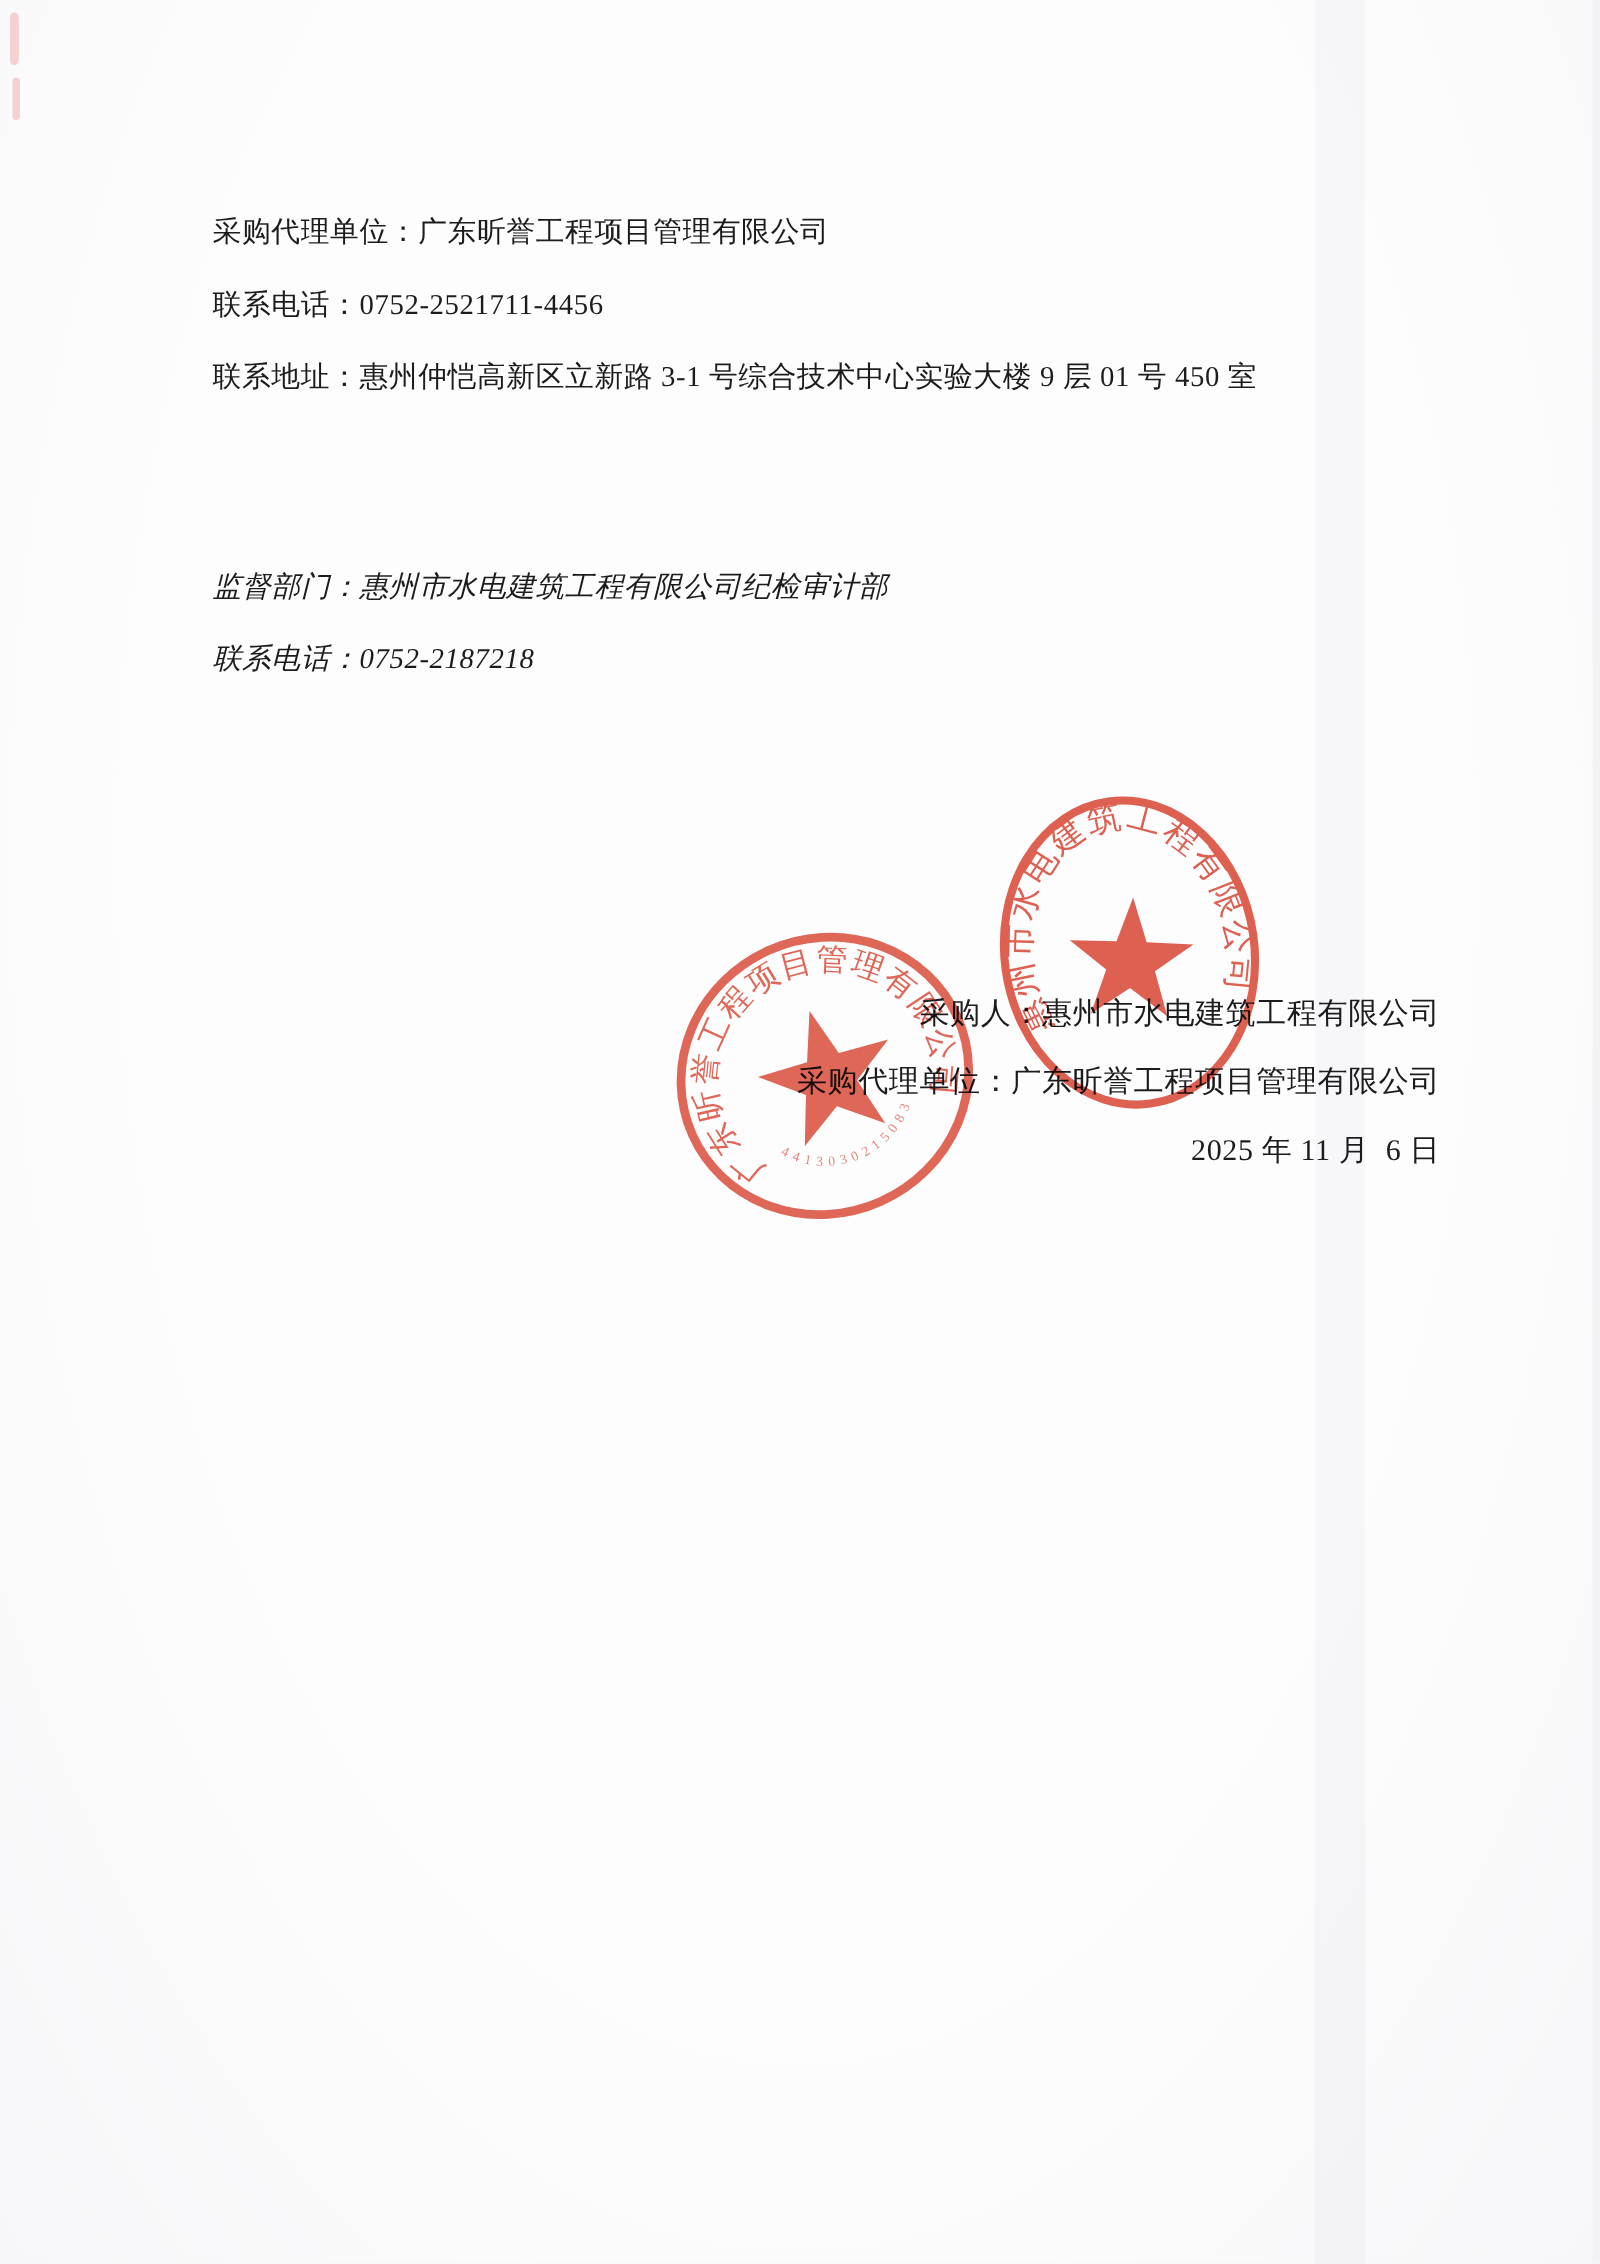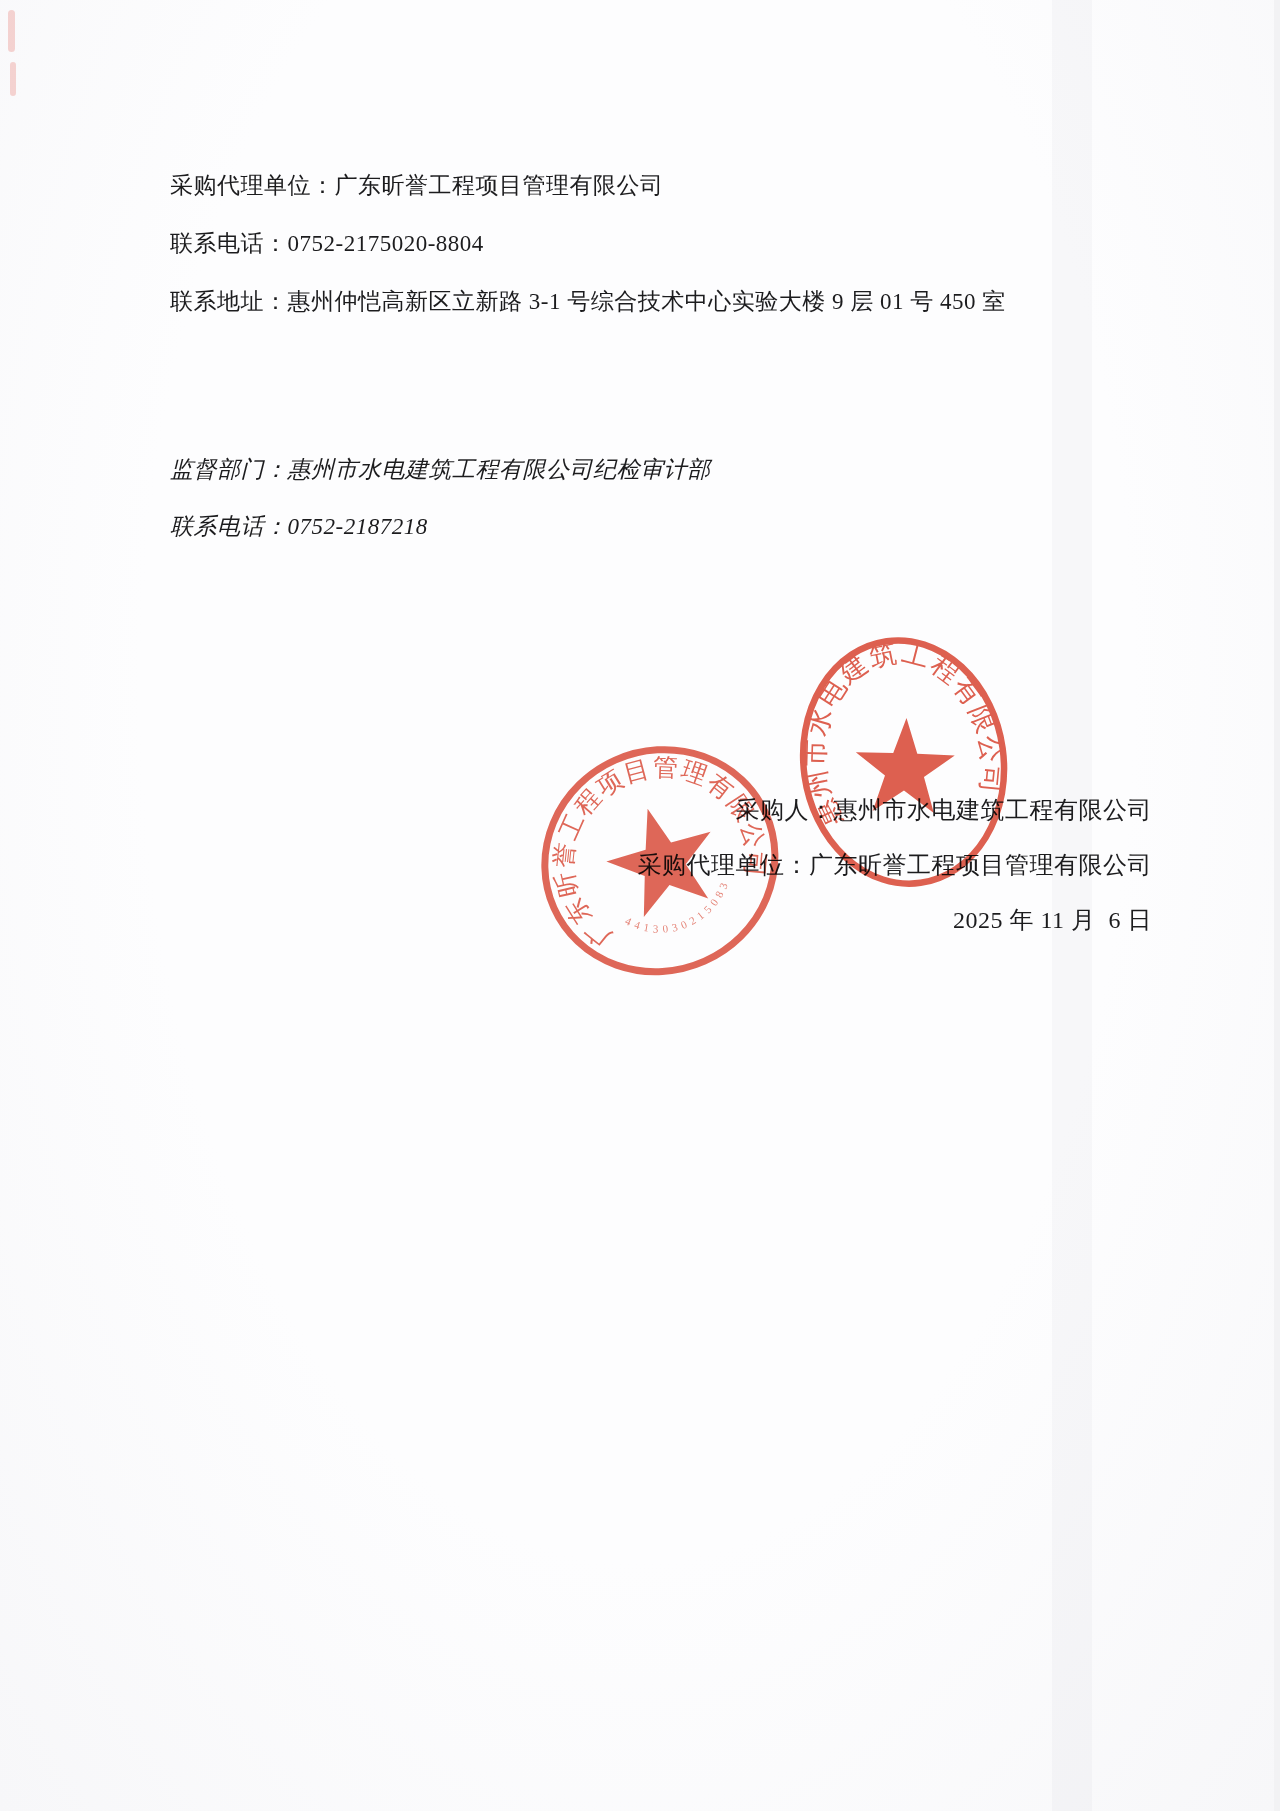--- a/index.html
+++ b/index.html
@@ -53,21 +53,21 @@
 <body>
 
 <div class="page">
 
   <div class="scan-band"></div>
   <div class="scan-smudge" style="left:8px;top:10px;width:7px;height:42px;"></div>
   <div class="scan-smudge" style="left:10px;top:62px;width:6px;height:34px;"></div>
 
   <div class="contact-block" style="top:156px;">
     <div class="line">采购代理单位：广东昕誉工程项目管理有限公司</div>
-    <div class="line">联系电话：0752-2175020-8804</div>
+    <div class="line">联系电话：0752-2521711-4456</div>
     <div class="line">联系地址：惠州仲恺高新区立新路 3-1 号综合技术中心实验大楼 9 层 01 号 450 室</div>
   </div>
 
   <div class="contact-block supervision" style="top:441px;font-style:italic;">
     <div class="line">监督部门：惠州市水电建筑工程有限公司纪检审计部</div>
     <div class="line">联系电话：0752-2187218</div>
   </div>
 
   <div class="signature-block">
     <div class="sig-line">采购人：惠州市水电建筑工程有限公司</div>

